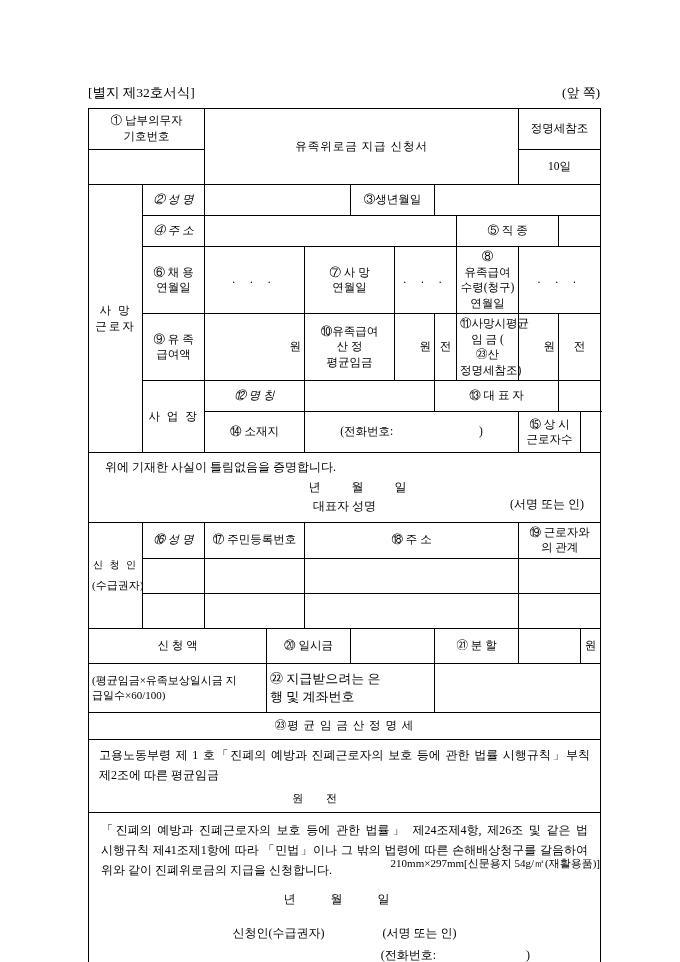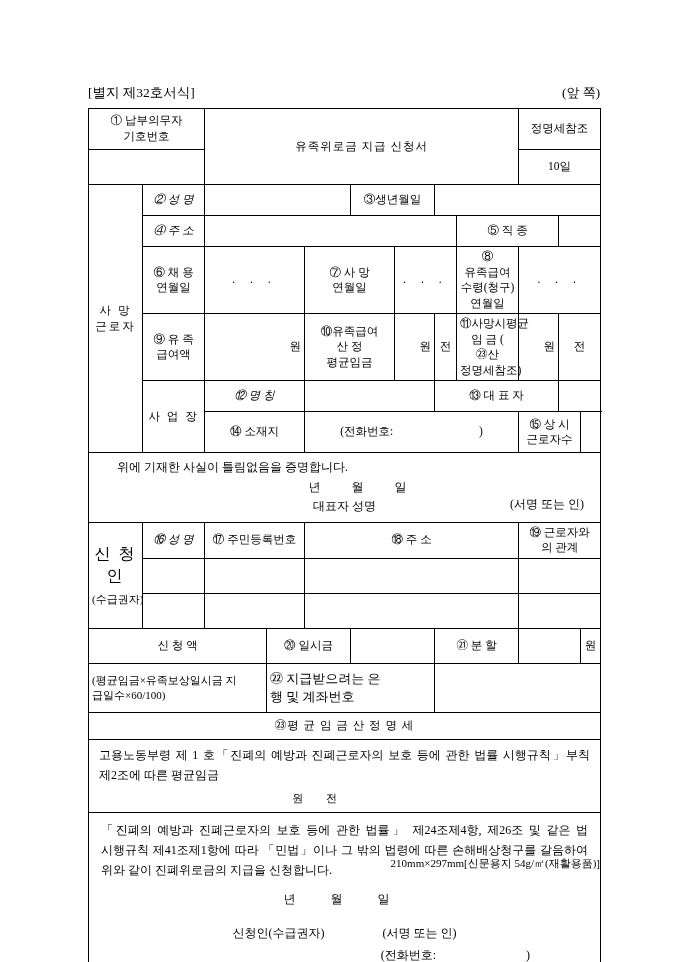--- a/index.html
+++ b/index.html
@@ -65,21 +65,21 @@
   .sp { letter-spacing: 2px; }
   .small { font-size: 10.5px; margin-top: 32px; }
   .tall { height: 26px; font-style: italic; }
   .t30 { height: 30px; margin-top: 26px; }
   .t36 { height: 36px; }
   .t44 { height: 44px; }
   .dots {
     letter-spacing: 6px;
     font-size: 11px;
   }
-  .cert-line { padding-left: 6px; margin-left: 12px; }
+  .cert-line { padding-left: 6px; }
   .ymd {
     text-align: center;
     letter-spacing: 14px;
     padding-left: 40px;
   }
   .rep-line {
     text-align: center;
     position: relative;
   }
   .sign-right {
@@ -257,21 +257,21 @@
           <div class="ymd" style="font-size:12px;padding-top:4px">년        월        일</div>
           <div class="rep-line" style="font-size:12px;padding-top:2px">
             <span>대표자 성명</span>
             <span class="sign-right">(서명 또는 인)</span>
           </div>
         </td>
       </tr>
 
       <tr>
         <td class="c" rowspan="3">
-          <div class="sp" style="font-size:16px">신 청 인</div>
+          <div class="sp" style="font-size:10px">신 청 인</div>
           <div style="font-size:11px;padding-top:6px">(수급권자)</div>
         </td>
         <td class="c tall">⑯ 성 명</td>
         <td class="c" colspan="2">⑰ 주민등록번호</td>
         <td class="c" colspan="5">⑱ 주 소</td>
         <td class="c small" colspan="3">
           <div>⑲ 근로자와</div>
           <div>의 관계</div>
         </td>
       </tr>

